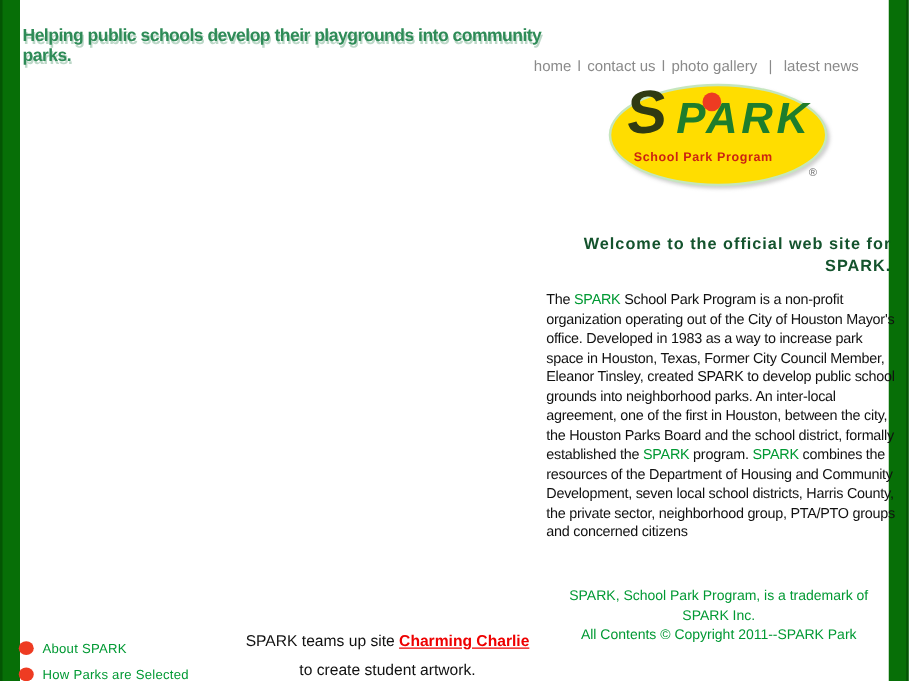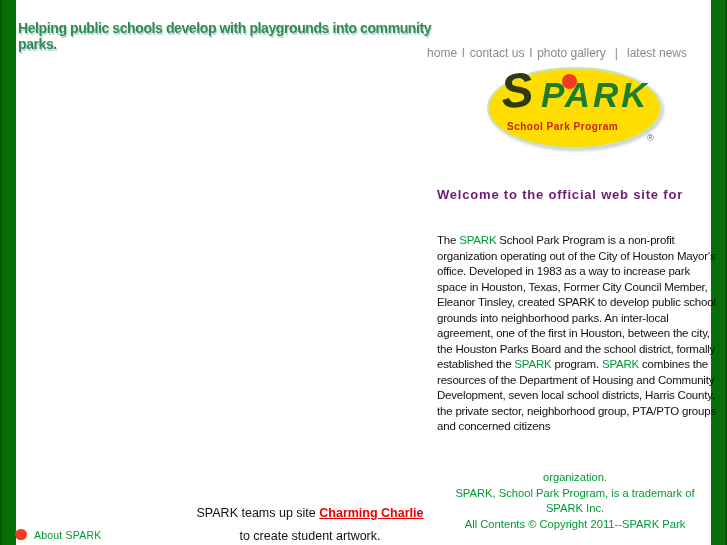--- a/index.html
+++ b/index.html
@@ -48,75 +48,75 @@
   .logo-subtitle{
     position:absolute;left:18px;top:52px;
     font-size:10px;font-weight:bold;color:#cc2211;letter-spacing:0.5px;text-align:right;
   }
   .logo-reg{
     position:absolute;left:158px;top:64px;font-size:9px;color:#666;
   }
 
   .welcome-heading{
     position:absolute;left:437px;top:186px;width:276px;
-    text-align:left;font-size:13px;font-weight:bold;letter-spacing:0.8px;
-    color:#701a75;line-height:18px;
+    text-align:right;font-size:13px;font-weight:bold;letter-spacing:0.8px;
+    color:#14532d;line-height:18px;
   }
 
   .intro-paragraph{
     position:absolute;left:437px;top:233px;width:280px;
     font-size:11.5px;letter-spacing:-0.2px;line-height:15.5px;color:#111111;
   }
   .spark-green{color:#009933;font-weight:normal;}
 
   .footer-text{
     position:absolute;left:437px;top:470px;width:276px;
     text-align:center;font-size:11.2px;line-height:15.5px;color:#009933;
   }
 
   .sidebar-links{position:absolute;left:15px;top:508px;}
-  .sb-row{display:flex;align-items:center;height:21px;cursor:pointer;margin-top:16px;}
+  .sb-row{display:flex;align-items:center;height:21px;cursor:pointer;}
   .bullet{
     width:12px;height:11px;border-radius:50%;background:#ee3b22;
     margin-right:7px;flex:none;
   }
   .sb-label{font-size:10.5px;color:#009933;letter-spacing:0.2px;}
 
   .promo{
     position:absolute;left:190px;top:502px;width:240px;
     text-align:center;font-size:12.5px;color:#111111;line-height:23px;
   }
   .promo a{color:#ee0000;font-weight:bold;text-decoration:underline;}
 </style>
 </head>
 <body>
 
 <div class="edge-bar left"></div>
 <div class="edge-bar right"></div>
 
-<div class="tagline">Helping public schools develop with playgrounds into community parks.</div>
+<div class="tagline">Helping public schools develop their playgrounds into community parks.</div>
 
 <div class="top-nav"><a href="#">home</a><span class="nav-sep">l</span><a href="#">contact us</a><span class="nav-sep">l</span><a href="#">photo gallery</a><span class="nav-sep wide">|</span><a href="#">latest news</a></div>
 
 <div class="logo">
   <span class="logo-s">S</span>
   <span class="logo-park">PARK</span>
   <span class="logo-dot"></span>
   <span class="logo-subtitle">School Park Program</span>
   <span class="logo-reg">®</span>
 </div>
 
 <div class="welcome-heading">
   <div>Welcome to the official web site for</div>
+  <div>SPARK.</div>
 </div>
 
 <div class="intro-paragraph"><span>The </span><span class="spark-green">SPARK</span><span> School Park Program is a non-profit organization operating out of the City of Houston Mayor's office. Developed in 1983 as a way to increase park space in Houston, Texas, Former City Council Member, Eleanor Tinsley, created SPARK to develop public school grounds into neighborhood parks.  An inter-local agreement, one of the first in Houston, between the city, the Houston Parks Board and the school district, formally established the </span><span class="spark-green">SPARK</span><span> program.  </span><span class="spark-green">SPARK</span><span> combines the resources of the Department of Housing and Community Development, seven local school districts, Harris County, the private sector, neighborhood group, PTA/PTO groups and concerned citizens</span></div>
 
 <div class="footer-text">
-    <div>organization.</div>
     <div>SPARK, School Park Program, is a trademark of SPARK Inc.</div>
     <div>All Contents © Copyright 2011--SPARK Park</div>
   </div>
 
 <div class="sidebar-links">
     <div class="sb-row">
       <span class="bullet"></span>
       <span class="sb-label">About SPARK</span>
     </div>
     <div class="sb-row">

